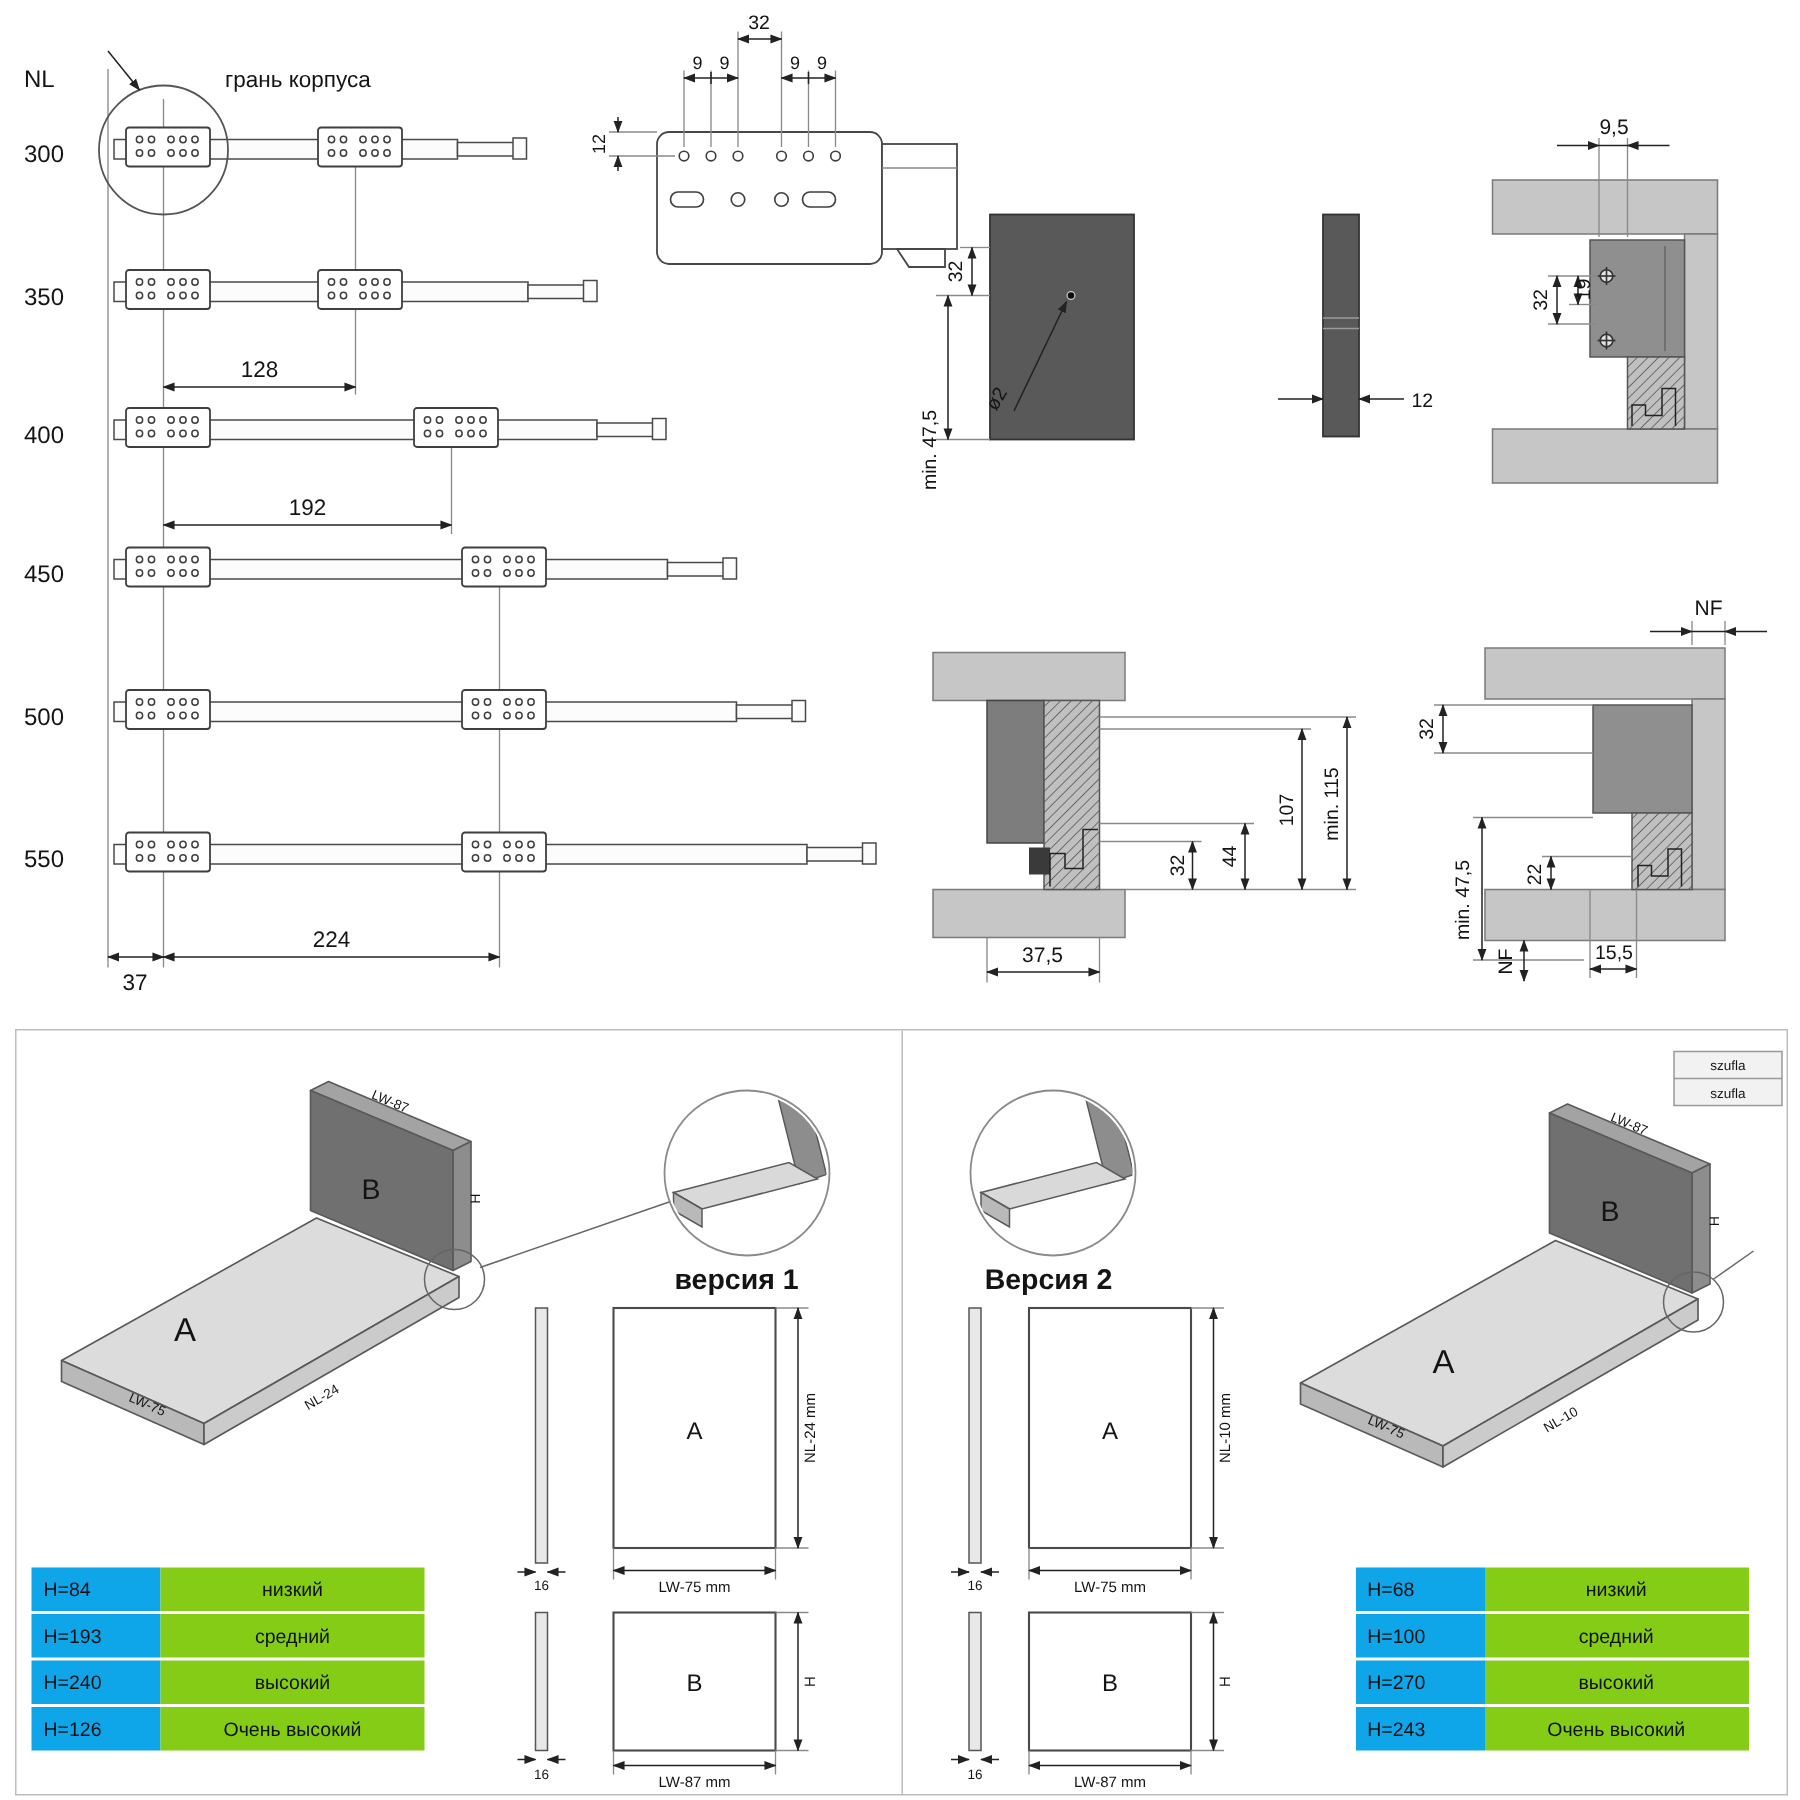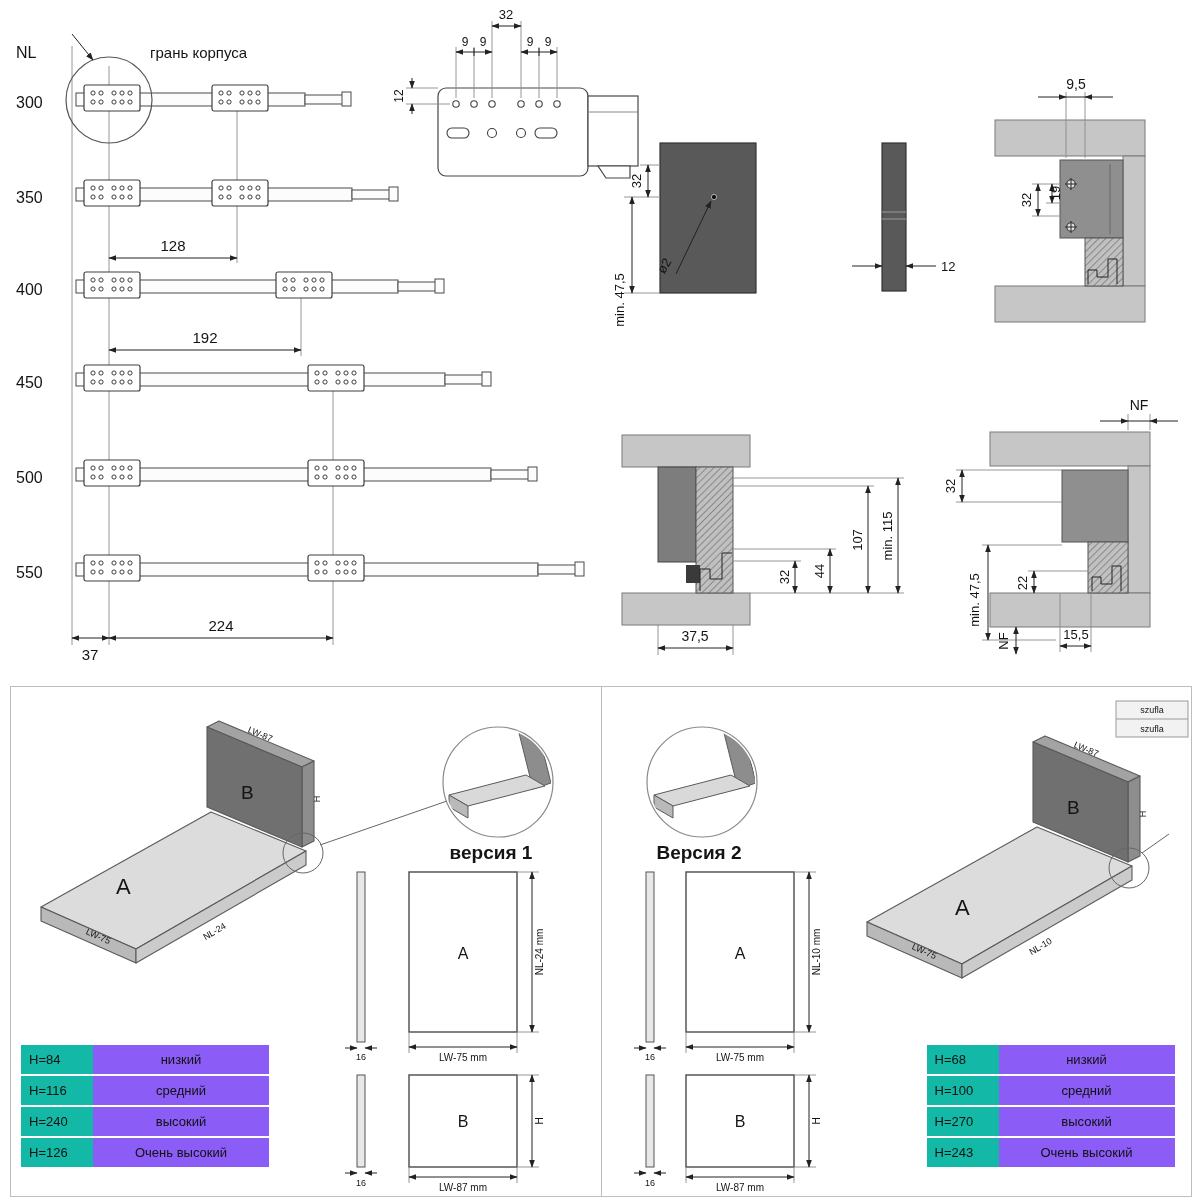--- a/index.html
+++ b/index.html
@@ -14,22 +14,22 @@
   .dl{stroke:#222;stroke-width:1;fill:none}
   .ol{stroke:#474747;stroke-width:1.2;fill:#fff}
   #top-draw{position:absolute;left:0;top:0}
   .bottom-wrap{position:absolute;left:10px;top:686px;width:1180px;height:509px;border:1px solid #bdbdbd;display:flex;background:#fff}
   .panel{position:relative;width:50%;height:100%}
   .panel.right{border-left:1px solid #bdbdbd}
   .panel svg{position:absolute;left:0;top:0}
   .vtable{position:absolute;width:262px;font-size:13px;color:#111}
   .trow{display:flex;margin-bottom:2px}
   .tc{padding:6px 8px;height:29px;line-height:17px;box-sizing:border-box}
-  .tc.h{width:72px;background:#14b8a6}
-  .tc.n{width:176px;background:#8b5cf6;text-align:center}
+  .tc.h{width:86px;background:#0ea5e9}
+  .tc.n{width:176px;background:#84cc16;text-align:center}
 </style>
 </head>
 <body>
 
 <svg id="top-draw" width="1200" height="686" viewBox="0 0 1200 686">
   <defs>
     <marker id="ar" viewBox="0 0 10 10" refX="9.2" refY="5" markerWidth="8" markerHeight="8" orient="auto-start-reverse">
       <path d="M0,1.3 L10,5 L0,8.7 Z" fill="#222"></path>
     </marker>
     <pattern id="hatch" width="5" height="5" patternUnits="userSpaceOnUse" patternTransform="rotate(45)">
@@ -363,21 +363,21 @@
         <text class="t10 mid" x="452" y="504">LW-87 mm</text>
       </g>
     </svg>
 
     <div class="vtable" style="left:10px;top:358px">
       <div class="trow">
         <div class="tc h">H=84</div>
         <div class="tc n">низкий</div>
       </div>
       <div class="trow">
-        <div class="tc h">H=116</div>
+        <div class="tc h">H=193</div>
         <div class="tc n">средний</div>
       </div>
       <div class="trow">
         <div class="tc h">H=240</div>
         <div class="tc n">высокий</div>
       </div>
       <div class="trow">
         <div class="tc h">H=126</div>
         <div class="tc n">Очень высокий</div>
       </div>
@@ -459,21 +459,21 @@
         <text class="t10 mid" transform="translate(218,434) rotate(-90)">H</text>
         <g class="cl">
             <line x1="84" y1="480" x2="84" y2="496"></line>
             <line x1="192" y1="480" x2="192" y2="496"></line>
           </g>
         <line class="dl" x1="84" y1="490" x2="192" y2="490" marker-start="url(#ar2)" marker-end="url(#ar2)"></line>
         <text class="t10 mid" x="138" y="504">LW-87 mm</text>
       </g>
     </svg>
 
-    <div class="vtable" style="left:325px;top:358px">
+    <div class="vtable" style="left:302px;top:358px">
       <div class="trow">
         <div class="tc h">H=68</div>
         <div class="tc n">низкий</div>
       </div>
       <div class="trow">
         <div class="tc h">H=100</div>
         <div class="tc n">средний</div>
       </div>
       <div class="trow">
         <div class="tc h">H=270</div>

